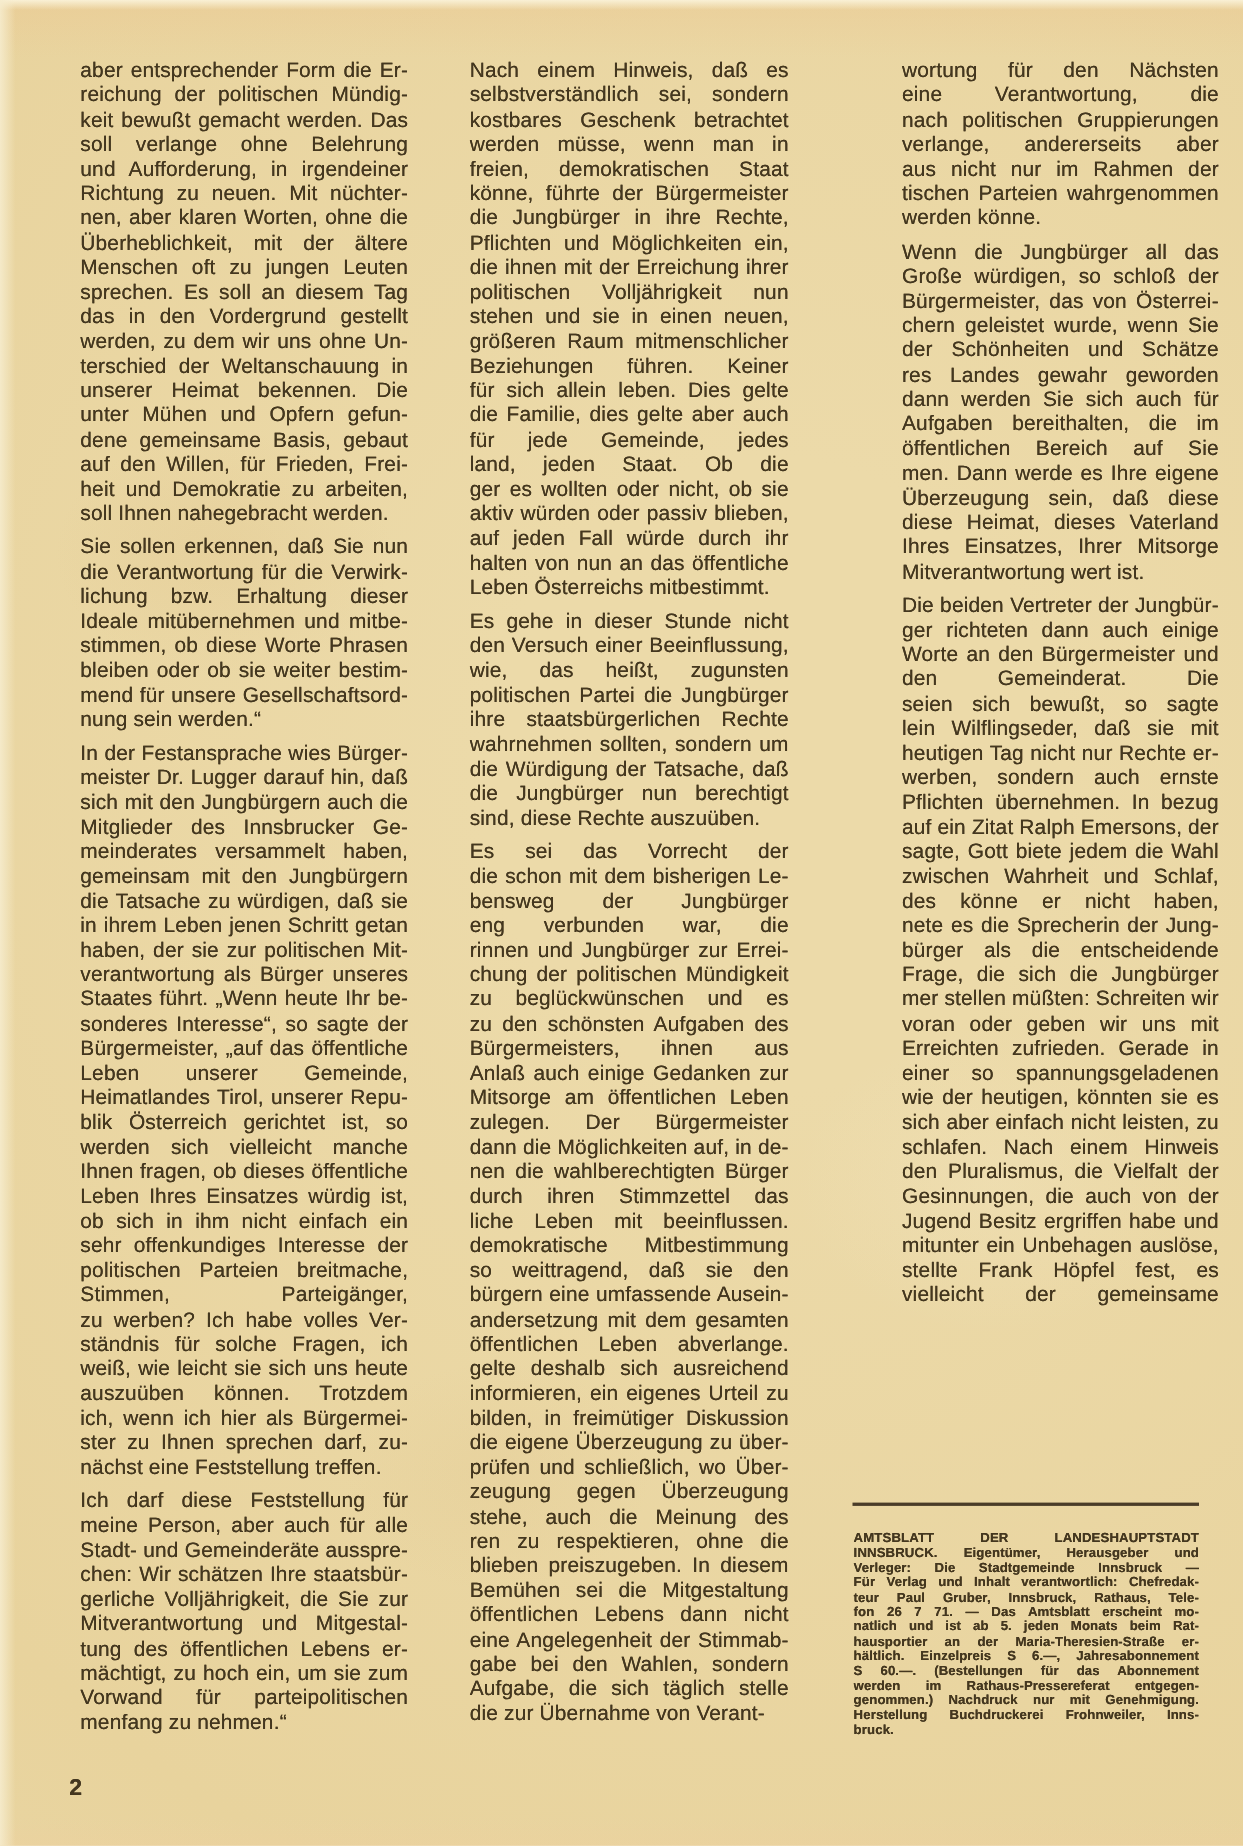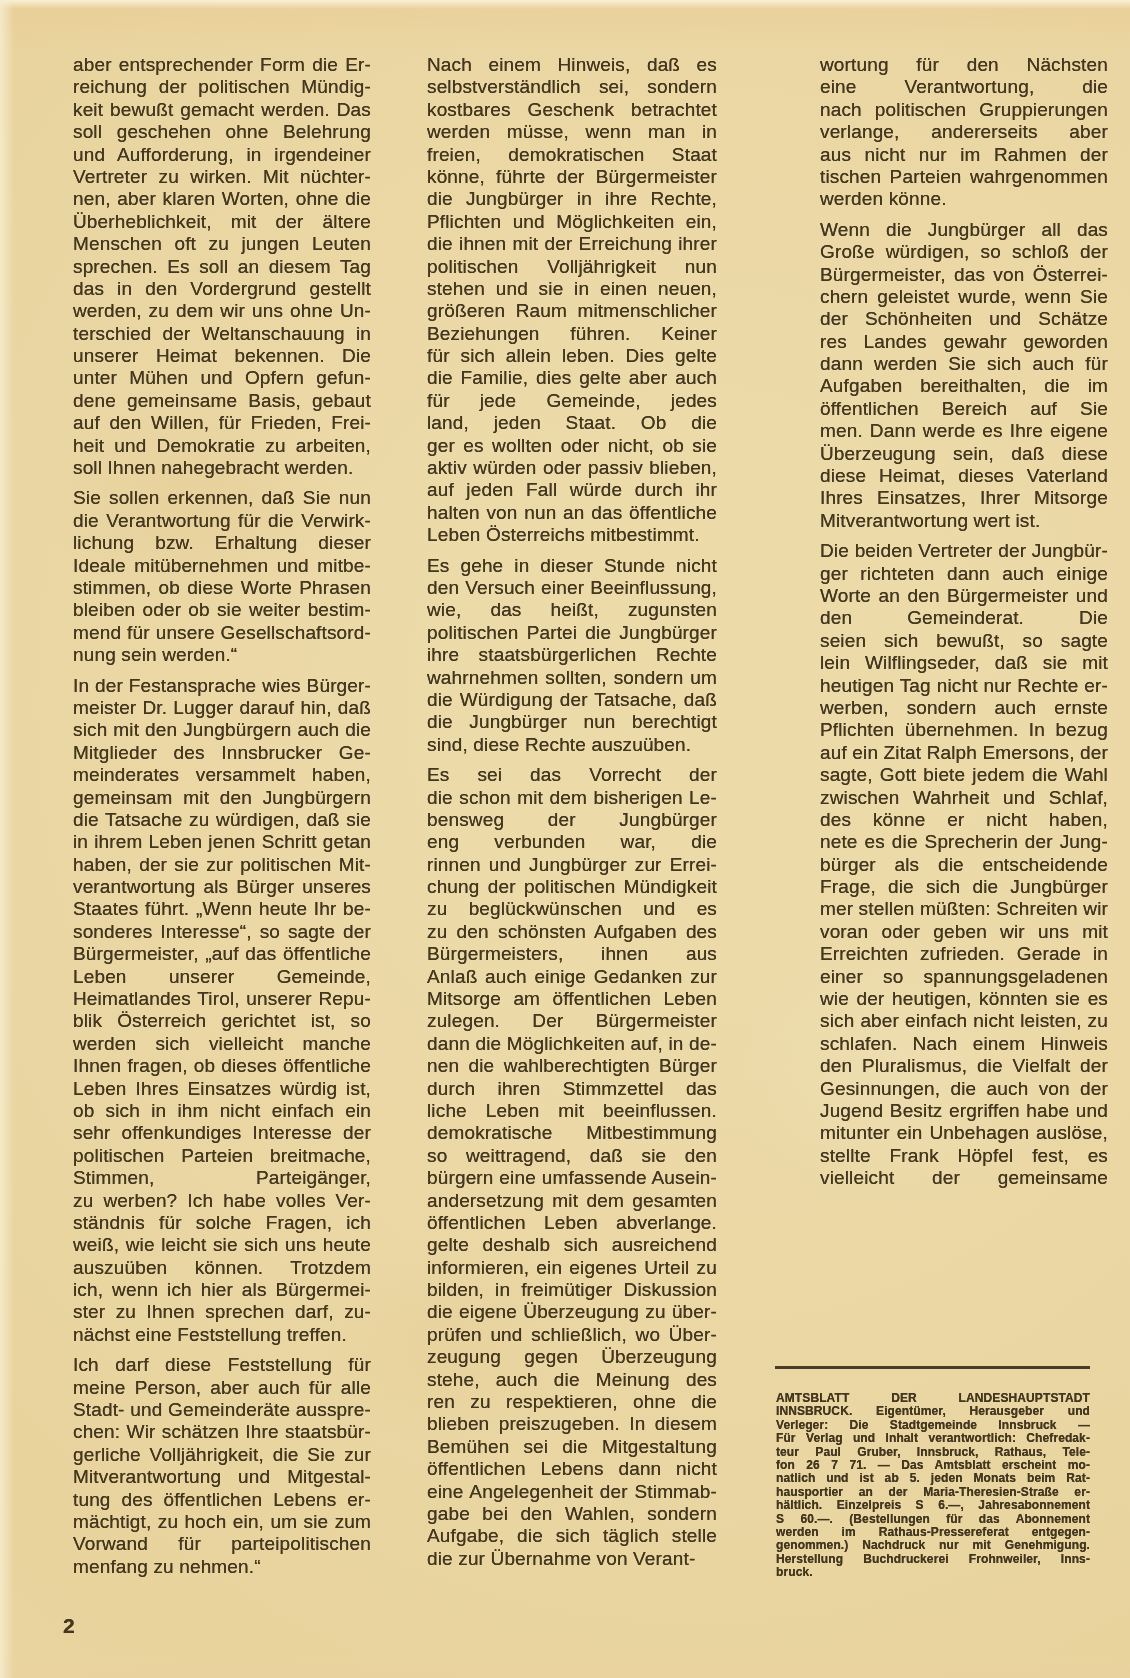--- a/index.html
+++ b/index.html
@@ -48,23 +48,23 @@
   }
 </style>
 </head>
 <body style="color: rgb(68, 55, 31);">
 
 <div class="col" style="left:73px;width:298px">
     <div class="para">
       <div class="line">aber entsprechender Form die Er-</div>
       <div class="line">reichung der politischen Mündig-</div>
       <div class="line">keit bewußt gemacht werden. Das</div>
-      <div class="line">soll geschehen ohne Belehrung</div>
+      <div class="line">soll verlange ohne Belehrung</div>
       <div class="line">und Aufforderung, in irgendeiner</div>
-      <div class="line">Vertreter zu wirken. Mit nüchter-</div>
+      <div class="line">Richtung zu neuen. Mit nüchter-</div>
       <div class="line">nen, aber klaren Worten, ohne die</div>
       <div class="line">Überheblichkeit, mit der ältere</div>
       <div class="line">Menschen oft zu jungen Leuten</div>
       <div class="line">sprechen. Es soll an diesem Tag</div>
       <div class="line">das in den Vordergrund gestellt</div>
       <div class="line">werden, zu dem wir uns ohne Un-</div>
       <div class="line">terschied der Weltanschauung in</div>
       <div class="line">unserer Heimat bekennen. Die</div>
       <div class="line">unter Mühen und Opfern gefun-</div>
       <div class="line">dene gemeinsame Basis, gebaut</div>

